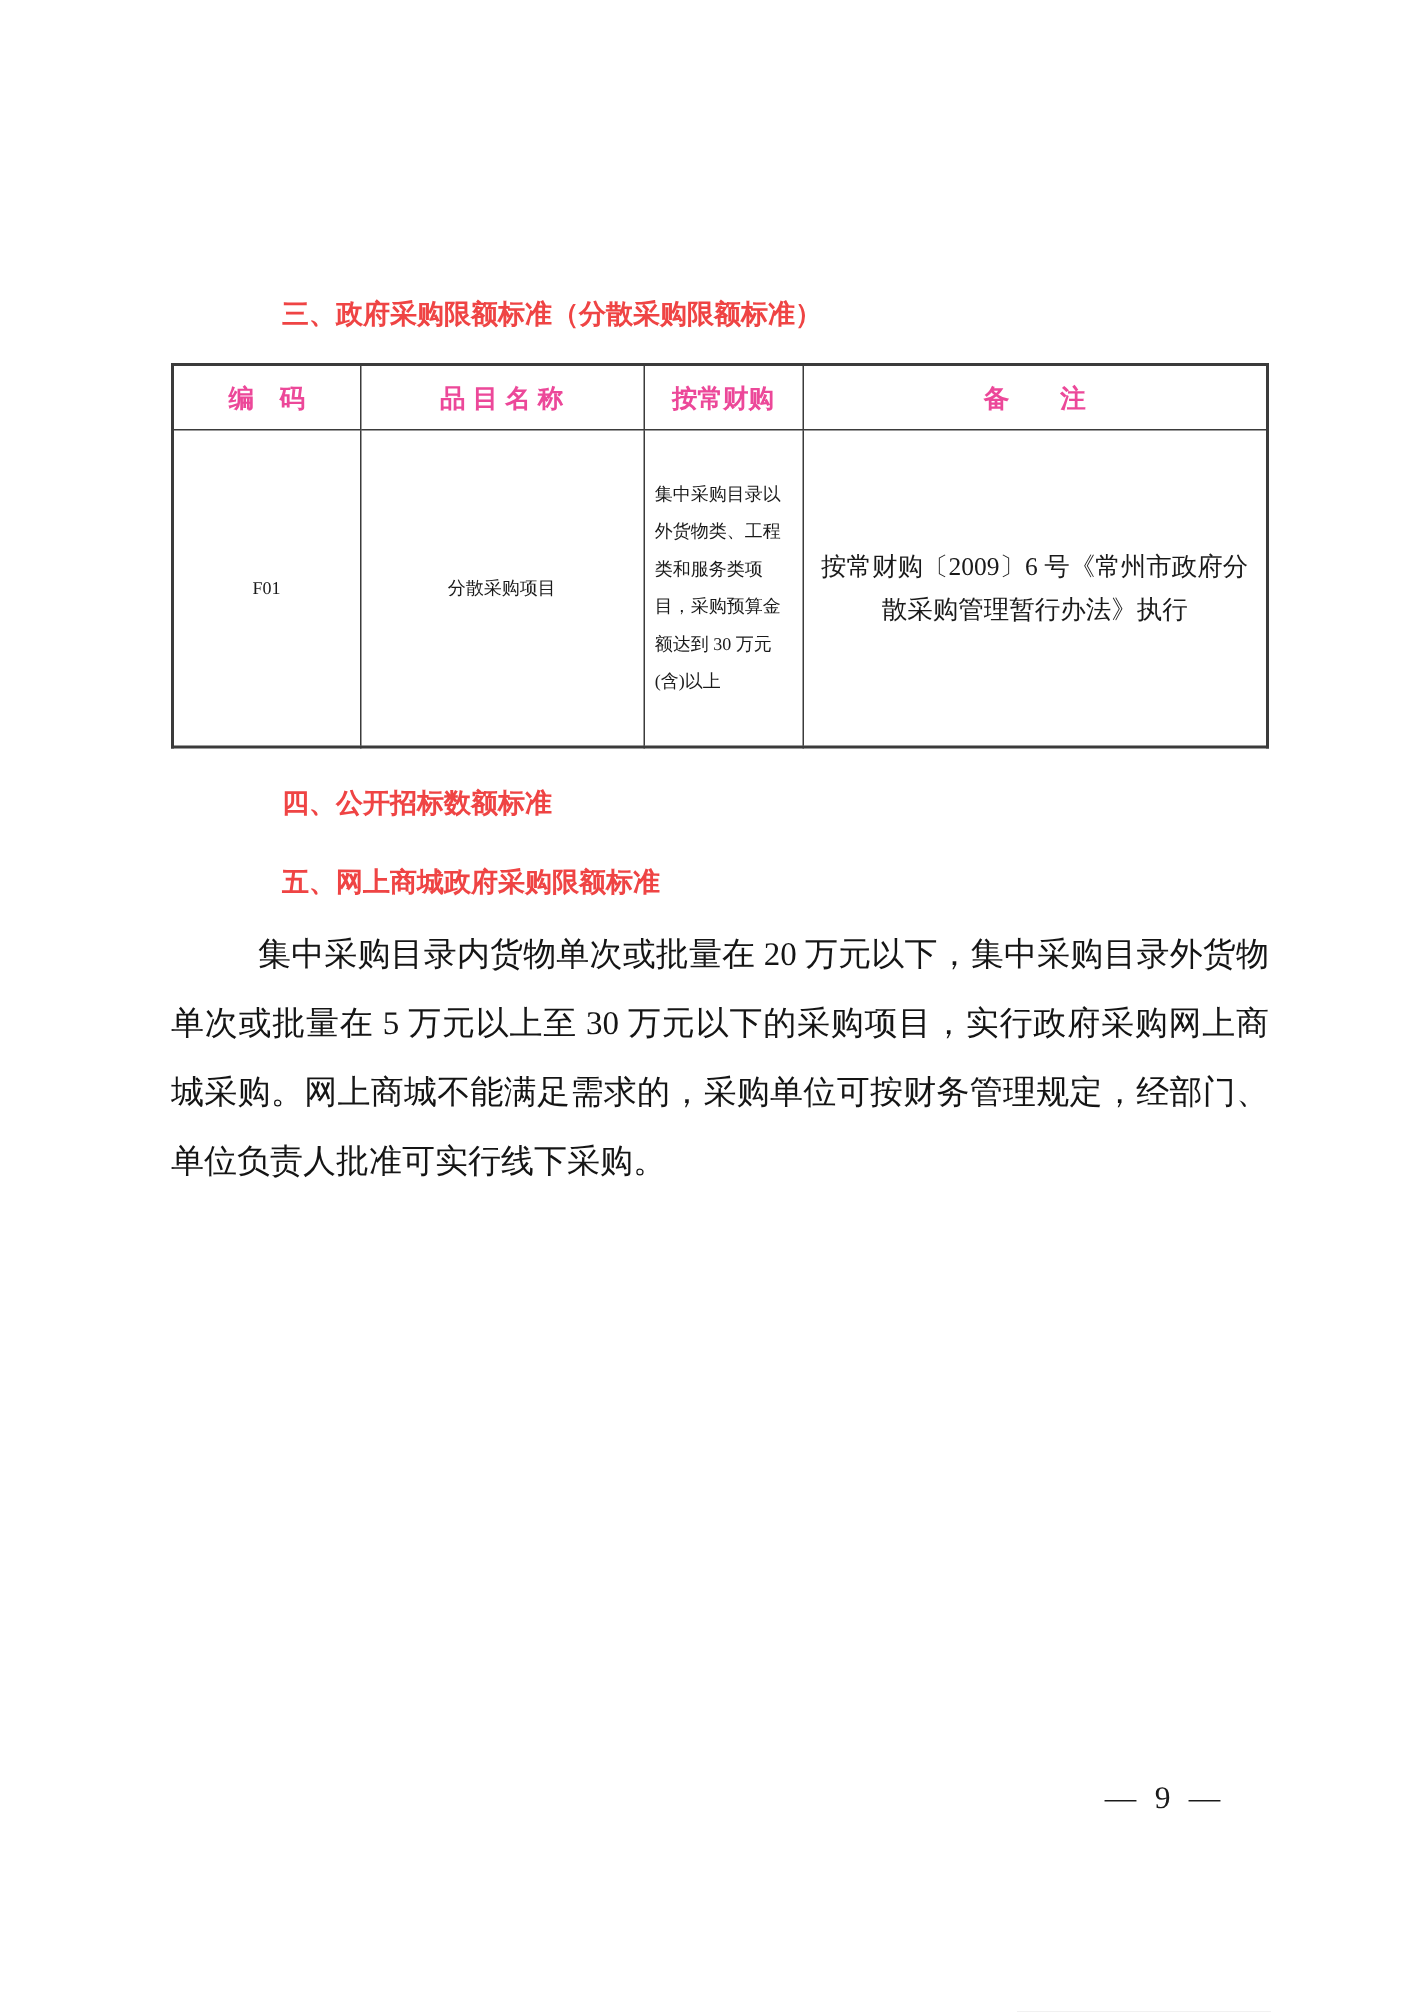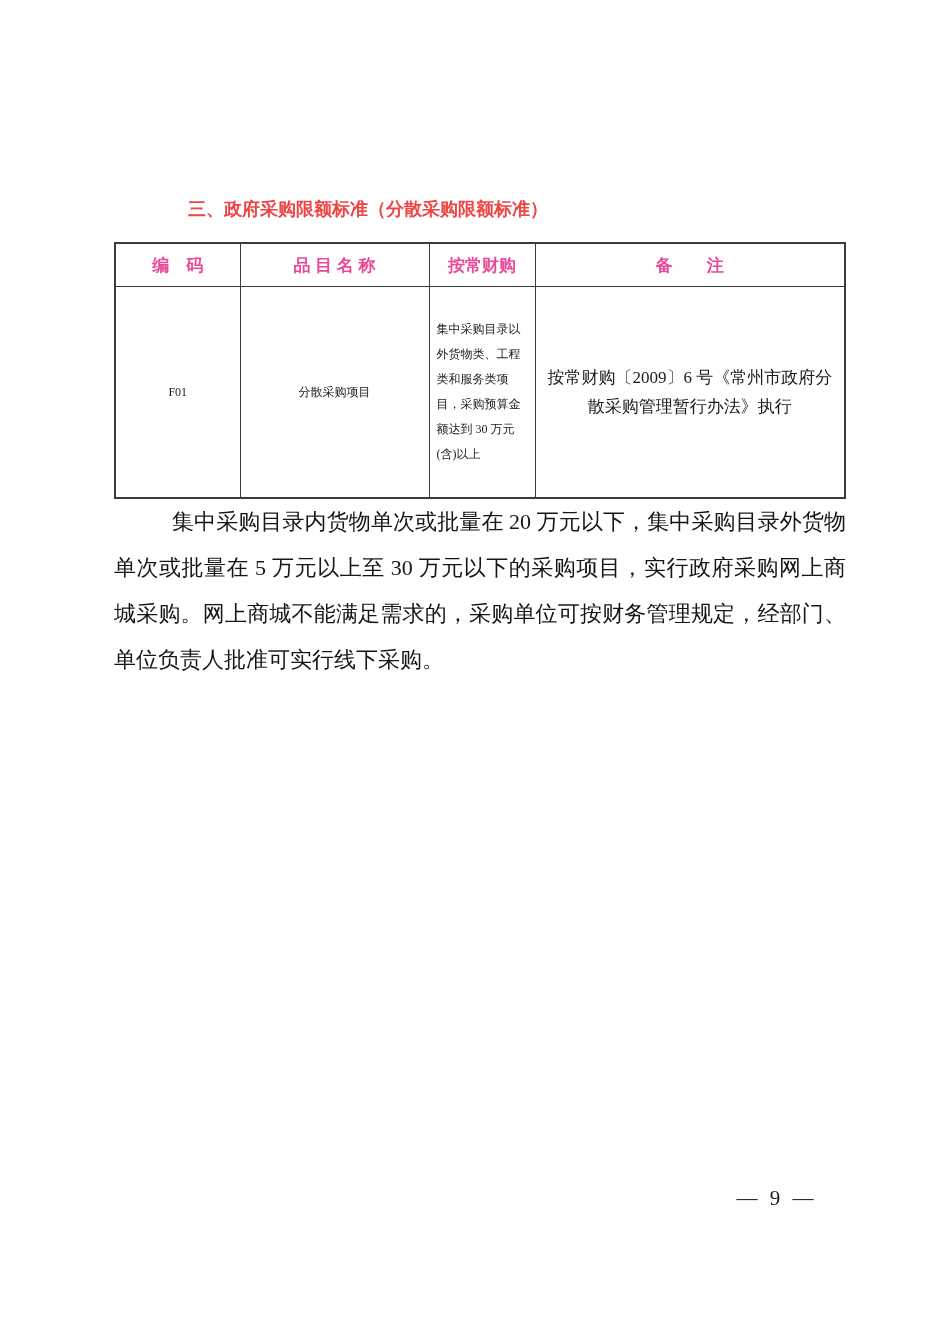--- a/index.html
+++ b/index.html
@@ -115,21 +115,23 @@
       <tbody>
         <tr>
           <td class="cell-center">F01</td>
           <td class="cell-center">分散采购项目</td>
           <td class="cell-threshold">集中采购目录以外货物类、工程类和服务类项目，采购预算金额达到 30 万元(含)以上</td>
           <td class="cell-note">按常财购〔2009〕6 号《常州市政府分散采购管理暂行办法》执行</td>
         </tr>
       </tbody>
     </table>
 
+    <h2 class="doc-heading heading-sp">四、公开招标数额标准</h2>
 
 
+    <h2 class="doc-heading heading-sp">五、网上商城政府采购限额标准</h2>
 
     <p class="para">集中采购目录内货物单次或批量在 20 万元以下，集中采购目录外货物单次或批量在 5 万元以上至 30 万元以下的采购项目，实行政府采购网上商城采购。网上商城不能满足需求的，采购单位可按财务管理规定，经部门、单位负责人批准可实行线下采购。</p>
 
   </div>
 
   <div class="page-number">— 9 —</div>
 </div>
 
 </body></html>

